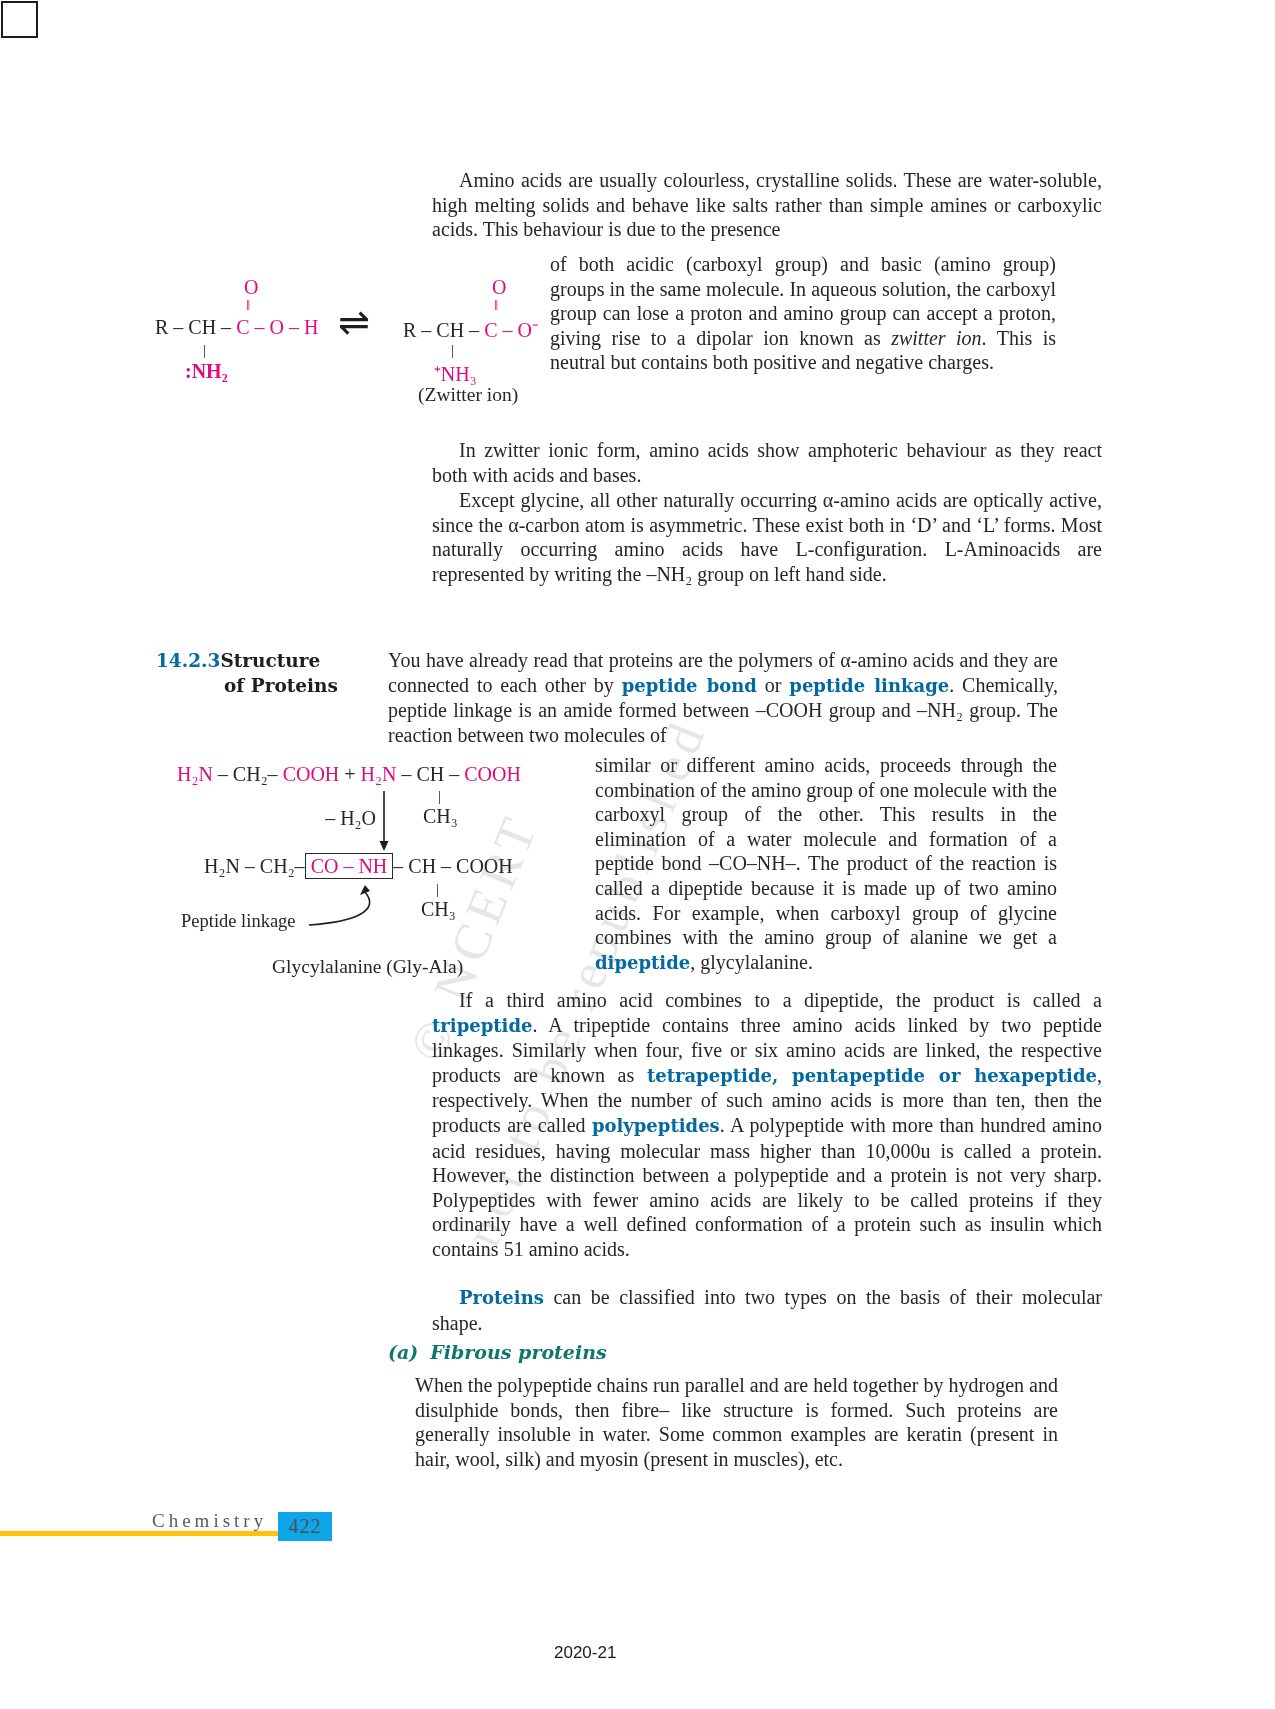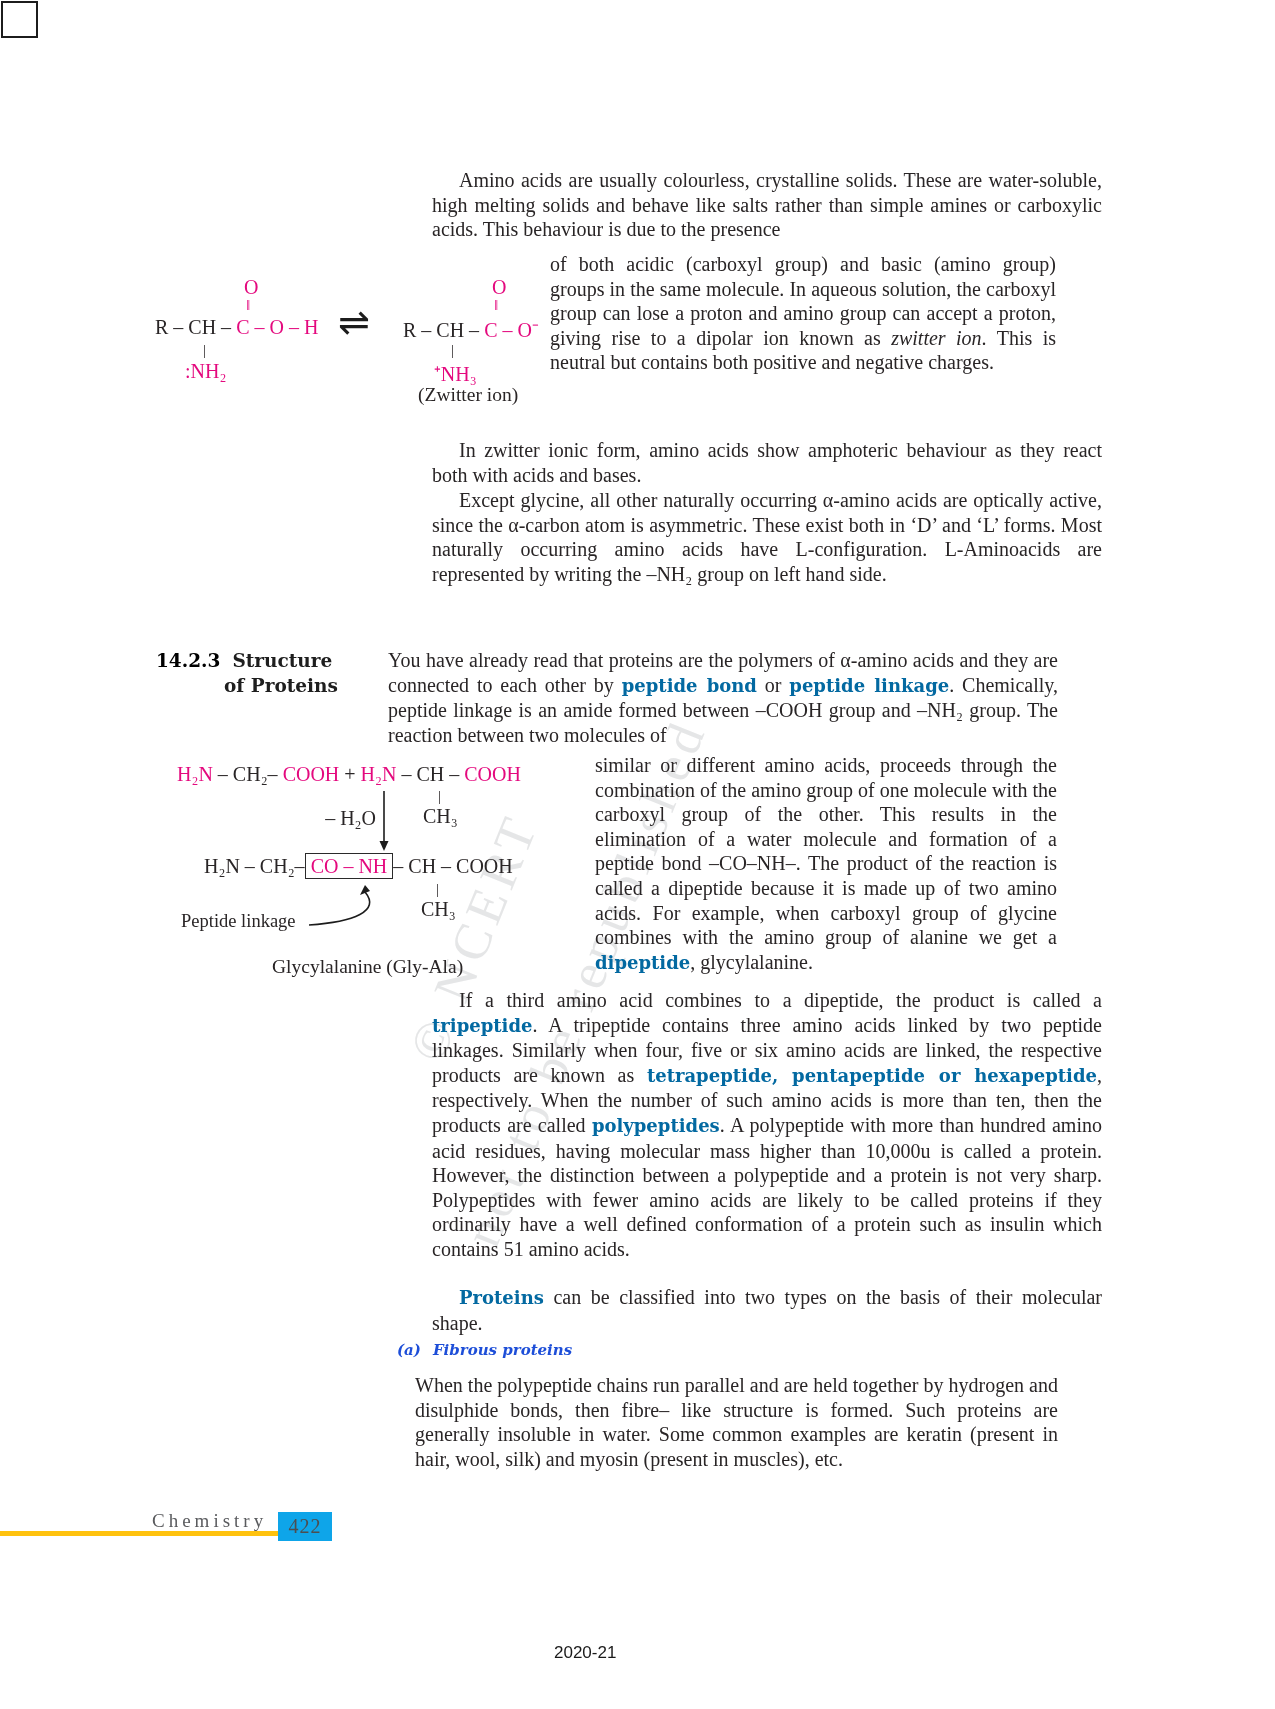--- a/index.html
+++ b/index.html
@@ -12,24 +12,24 @@
     text-align:justify;
   }
   .indent { text-indent:27px;margin-left:44px; }
   .it { font-style:italic; }
   .kw { font-family:"DejaVu Serif", serif; font-weight:bold; color:#0369a1; font-size:18px; }
   .chem { position:absolute; font-size:20px; color:#292526; white-space:nowrap; }
   .pink { color:#E4097E; }
   .small-bond { font-size:15px; line-height:15px; }
   .sec-head { position:absolute; left:156px; top:648px; font-family:"DejaVu Serif", serif;
     font-weight:bold; font-size:18.5px; line-height:25px; color:#1e1e1e; }
-  .sec-num { color:#000000; margin-right:12px; }
+  .sec-num { color:#0369a1; margin-right:0; }
   .sec-line2 { margin-left:68px; }
-  .sub-head { position:absolute; left:397px; top:1341px; font-family:"DejaVu Serif", serif;
-    font-weight:bold; font-style:italic; font-size:15px; color:#1d4ed8; }
+  .sub-head { position:absolute; left:388px; top:1341px; font-family:"DejaVu Serif", serif;
+    font-weight:bold; font-style:italic; font-size:19px; color:#0f766e; }
   .sub-head .lbl { margin-right:12px; }
   .corner-square { position:absolute; left:1px; top:1px; width:33px; height:33px;
     border:2.5px solid #1c1c1c; background:#fff; }
   .watermark {
     position:absolute; left:530px; top:960px; transform:translate(-50%,-50%) rotate(-68deg);
     color:#c7c9cb; opacity:0.45; font-family:"Liberation Serif", serif;
     font-size:52px; letter-spacing:6px; white-space:nowrap; text-align:center; line-height:120px;
   }
   .footer-line { position:absolute; left:0; top:1531px; width:278px; height:5px; background:#FFC20E; }
   .footer-book { position:absolute; left:152px; top:1510px; font-size:19px; letter-spacing:4px; color:#5a5b5e; }
@@ -63,21 +63,21 @@
 
   <div class="para" style="left:550px; top:252px; width:506px;">
     <span>of both acidic (carboxyl group) and basic (amino group) groups in the same molecule. In aqueous solution, the carboxyl group can lose a proton and amino group can accept a proton, giving rise to a dipolar ion known as </span><span class="it">zwitter ion</span><span>. This is neutral but contains both positive and negative charges.</span>
   </div>
 
   <div class="fig" style="left:140px; top:248px; width:430px; height:165px;">
     <span class="chem pink" style="left:104px; top:28px;">O</span>
     <span class="chem pink small-bond" style="left:106px; top:50px;">‖</span>
     <span class="chem" style="left:15px; top:68px;text-align:right;"><span>R – CH – </span><span class="pink">C – O – H</span></span>
     <span class="chem small-bond" style="left:63px; top:95px;">|</span>
-    <span class="chem pink" style="left:45px; top:112px;">:NH₂</span>
+    <span class="chem pink" style="left:45px; top:112px;font-weight:bold;">:NH₂</span>
 
     <span class="chem equil" style="left:198px; top:52px;">⇌</span>
 
     <span class="chem pink" style="left:352px; top:28px;">O</span>
     <span class="chem pink small-bond" style="left:354px; top:50px;">‖</span>
     <span class="chem" style="left:263px; top:68px;"><span>R – CH – </span><span class="pink">C – O⁻</span></span>
     <span class="chem small-bond" style="left:311px; top:95px;">|</span>
     <span class="chem pink" style="left:294px; top:112px;">⁺NH₃</span>
     <span class="chem cap" style="left:278px; top:136px;">(Zwitter ion)</span>
   </div>

